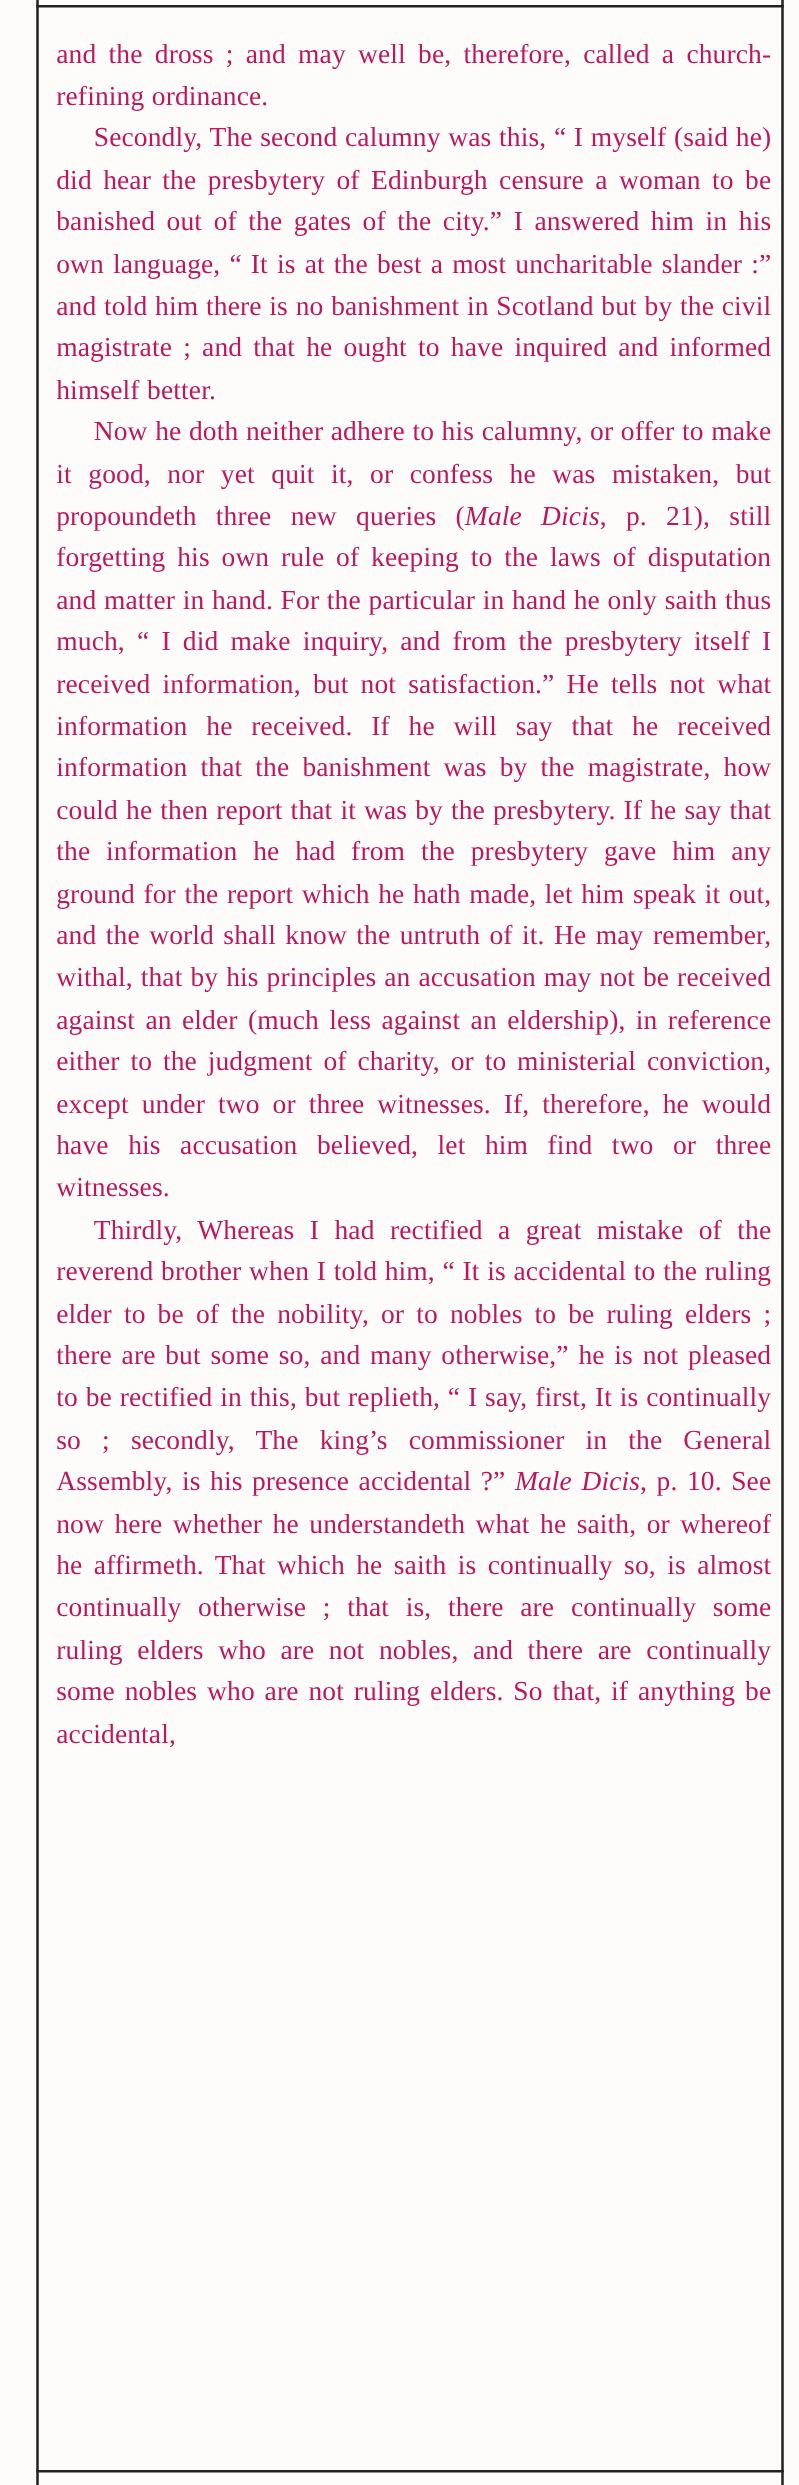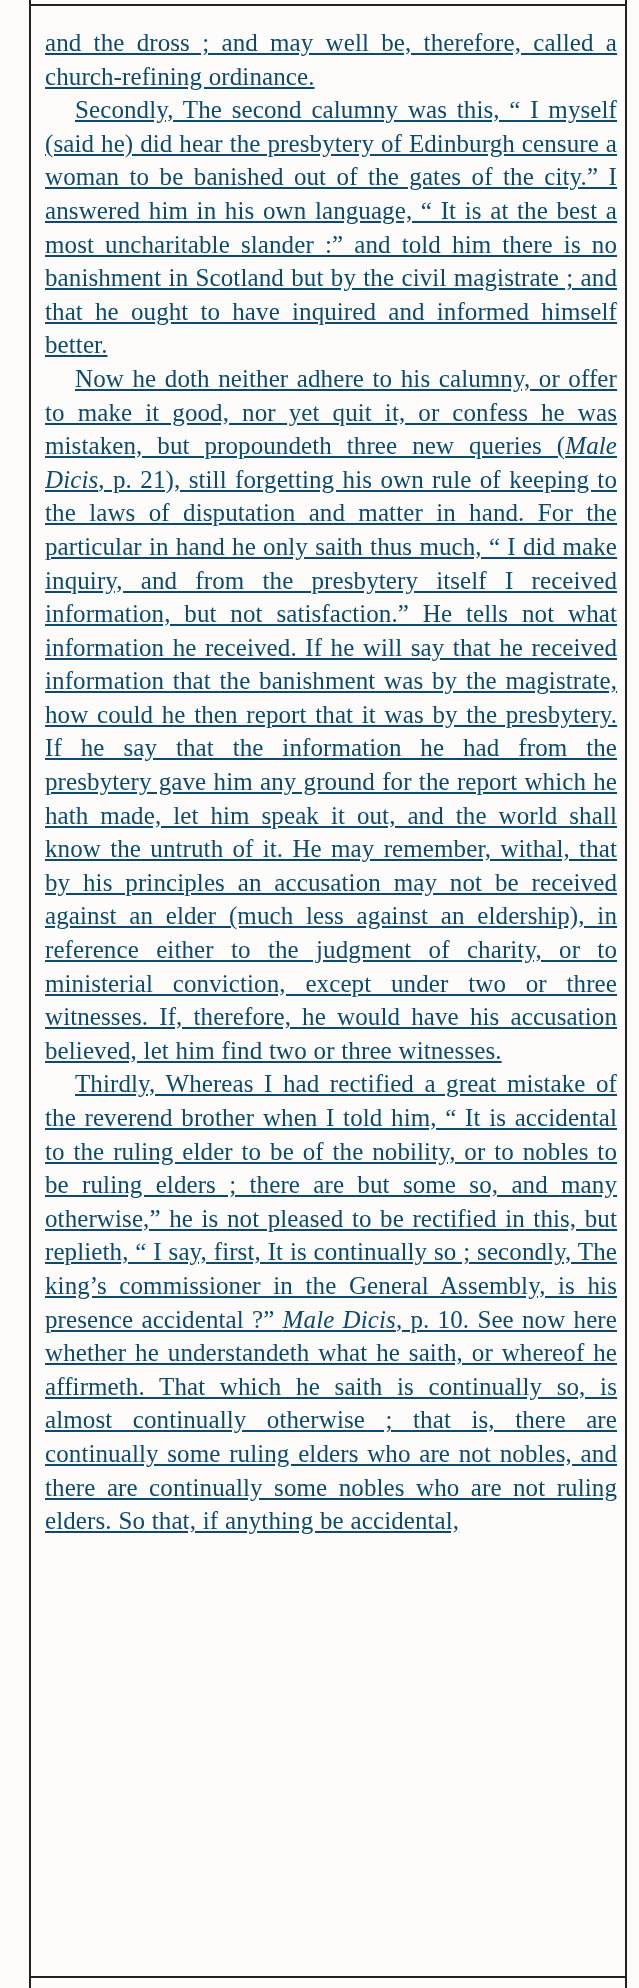--- a/index.html
+++ b/index.html
@@ -56,28 +56,27 @@
   #text-column {
     position: absolute;
     left: 45px;
     top: 26px;
     width: 572px;
     height: 1930px;
     overflow: hidden;
   }
   p.para {
     margin: 0;
-    font-size: 25px;
+    font-size: 22px;
     line-height: 33.6px;
     text-align: justify;
     text-indent: 30px;
-    color: #0c4a6e;
+    color: #be185d;
     letter-spacing: 0.1px;
     word-spacing: 0.4px;
-    text-decoration: underline;
     -webkit-font-smoothing: none;
   }
   p.para.cont {
     text-indent: 0;
   }
   em {
     font-style: italic;
   }
 </style>
 </head>

